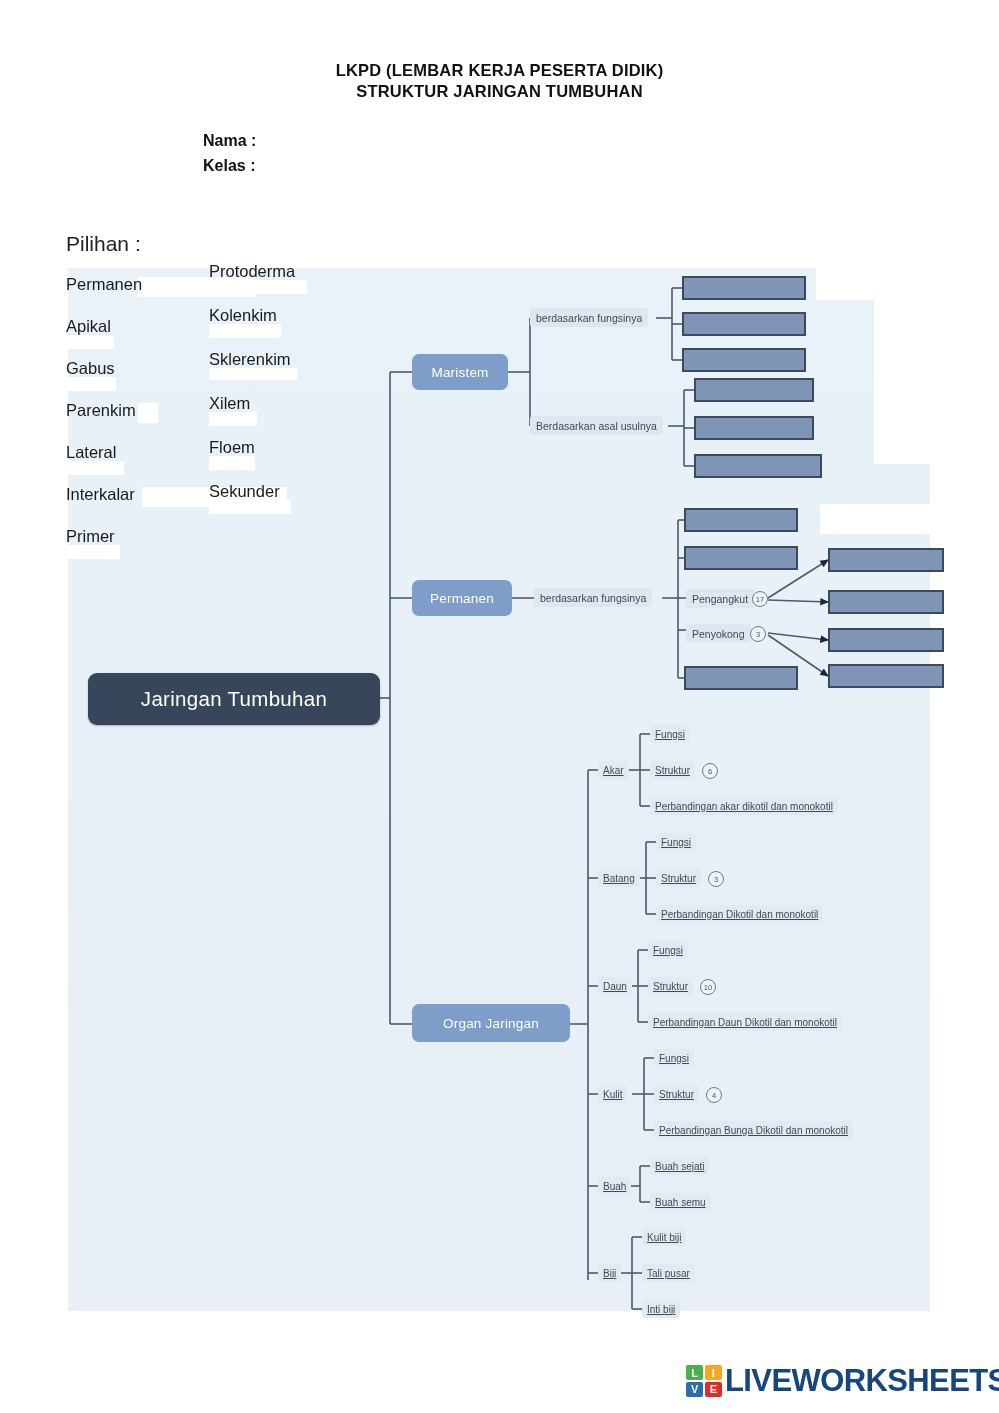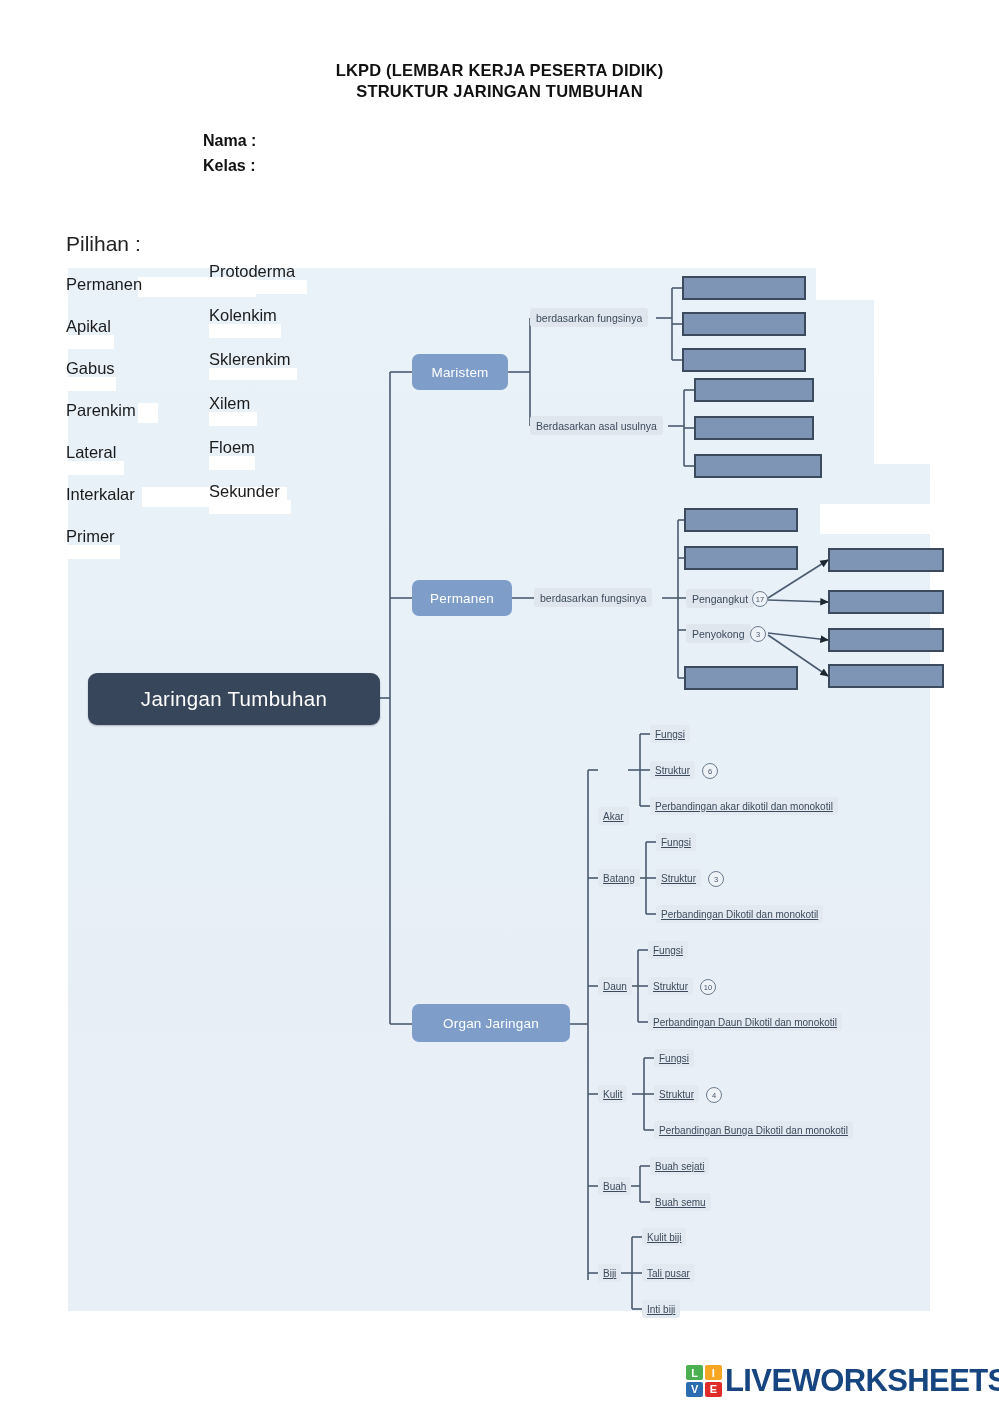--- a/index.html
+++ b/index.html
@@ -278,21 +278,21 @@
   <div class="node node-sub" style="left:618px;top:356px;height:19px;">Penyokong</div>
   <div class="badge" style="left:682px;top:358px;">3</div>
 
   <div class="ansbox" style="left:760px;top:280px;width:116px;height:24px;"></div>
   <div class="ansbox" style="left:760px;top:322px;width:116px;height:24px;"></div>
   <div class="ansbox" style="left:760px;top:360px;width:116px;height:24px;"></div>
   <div class="ansbox" style="left:760px;top:396px;width:116px;height:24px;"></div>
 
   <div class="node node-main" style="left:344px;top:736px;width:158px;height:38px;">Organ Jaringan</div>
 
-  <div class="node node-leaf" style="left:530px;top:493px;height:18px;margin-top:46px;">Akar</div>
+  <div class="node node-leaf" style="left:530px;top:493px;height:18px;">Akar</div>
   <div class="node node-leaf" style="left:582px;top:457px;height:18px;">Fungsi</div>
   <div class="node node-leaf" style="left:582px;top:493px;height:18px;">Struktur</div>
   <div class="badge" style="left:634px;top:495px;">6</div>
   <div class="node node-leaf" style="left:582px;top:529px;height:18px;">Perbandingan akar dikotil dan monokotil</div>
 
   <div class="node node-leaf" style="left:530px;top:601px;height:18px;">Batang</div>
   <div class="node node-leaf" style="left:588px;top:565px;height:18px;">Fungsi</div>
   <div class="node node-leaf" style="left:588px;top:601px;height:18px;">Struktur</div>
   <div class="badge" style="left:640px;top:603px;">3</div>
   <div class="node node-leaf" style="left:588px;top:637px;height:18px;">Perbandingan Dikotil dan monokotil</div>

